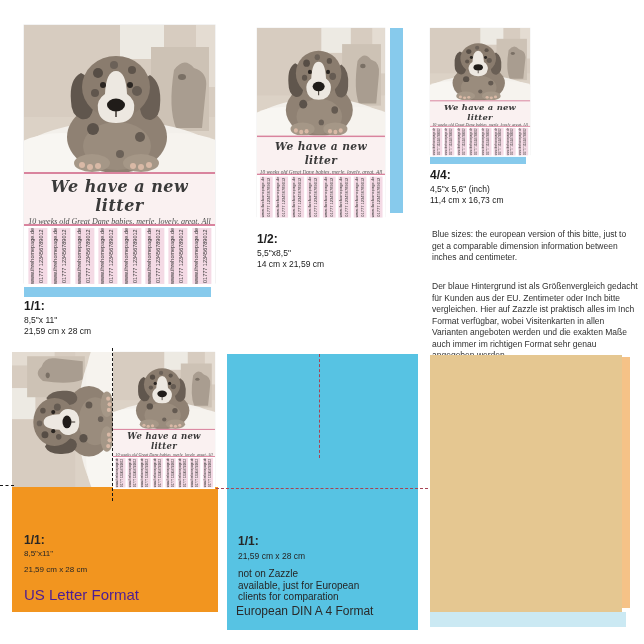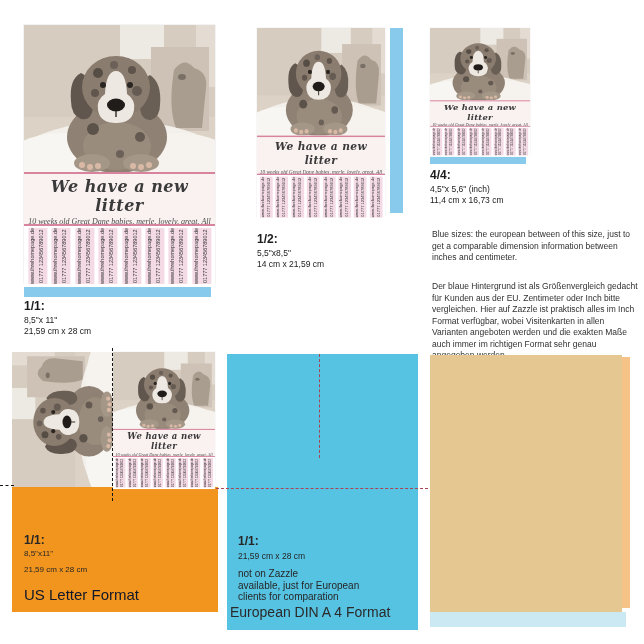--- a/index.html
+++ b/index.html
@@ -55,25 +55,25 @@
   #orange-block{left:12px;top:487px;width:206px;height:125px;background:var(--orange);}
   #din-block{left:227px;top:354px;width:191px;height:276px;background:var(--cyan);}
   #tan-block{left:430px;top:355px;width:192px;height:257px;background:var(--tan);}
   #tan-sliver{left:622px;top:357px;width:8px;height:251px;background:var(--peach);}
   #tan-pale{left:430px;top:612px;width:196px;height:15px;background:var(--palecyan);}
 
   .blocktext{position:absolute;color:#262626;}
   #orange-block .bfrac{left:12px;top:46px;font-weight:bold;font-size:12px;}
   #orange-block .binch{left:12px;top:62px;font-size:8px;}
   #orange-block .bmetric{left:12px;top:78px;font-size:8px;}
-  #orange-block .bname{left:12px;top:99px;font-size:15px;color:#0f172a;}
+  #orange-block .bname{left:12px;top:99px;font-size:15px;color:#4c1d95;}
   #din-block .bfrac{left:11px;top:180px;font-weight:bold;font-size:12px;}
   #din-block .bmetric{left:11px;top:197px;font-size:8.5px;}
   #din-block .bnote{left:11px;top:214px;font-size:10px;line-height:11.5px;white-space:pre-line;}
-  #din-block .bname{left:3px;top:250px;font-size:14px;color:#2a2a2a;}
+  #din-block .bname{left:9px;top:250px;font-size:12px;color:#2a2a2a;}
 
   
   .dash-black-v{position:absolute;left:112px;top:348px;height:153px;width:0;
                 border-left:1px dashed #151515;z-index:6;}
   .dash-black-h{position:absolute;left:0px;top:485px;width:14px;height:0;
                 border-top:1px dashed #151515;z-index:6;}
   .dash-red-v{position:absolute;left:319px;top:354px;height:104px;width:0;
               border-left:1.5px dashed var(--cutred);z-index:6;}
   .dash-red-h{position:absolute;left:216px;top:488px;width:212px;height:0;
               border-top:1.5px dashed var(--cutred);z-index:6;}
@@ -343,21 +343,21 @@
     <div class="szfrac">1/2:</div>
     <div class="szline">5,5"x8,5"</div>
     <div class="szline">14 cm x 21,59 cm</div>
   </div>
   <div class="szlabel" id="lbl-quarter">
     <div class="szfrac">4/4:</div>
     <div class="szline">4,5"x 5,6" (inch)</div>
     <div class="szline">11,4 cm x 16,73 cm</div>
   </div>
 
-  <div class="para" id="para-en">Blue sizes: the european between of this size, just to get a comparable dimension information between inches and centimeter.</div>
+  <div class="para" id="para-en">Blue sizes: the european version of this bitte, just to get a comparable dimension information between inches and centimeter.</div>
   <div class="para" id="para-de">Der blaue Hintergrund ist als Größenvergleich gedacht für Kunden aus der EU. Zentimeter oder Inch bitte vergleichen. Hier auf Zazzle ist praktisch alles im Inch Format verfügbar, wobei Visitenkarten in allen Varianten angeboten werden und die exakten Maße auch immer im richtigen Format sehr genau angegeben werden.</div>
 
   <div class="abs" id="orange-block">
     <div class="blocktext bfrac">1/1:</div>
     <div class="blocktext binch">8,5"x11"</div>
     <div class="blocktext bmetric">21,59 cm x 28 cm</div>
     <div class="blocktext bname">US Letter Format</div>
   </div>
 
   <div class="abs" id="din-block">

